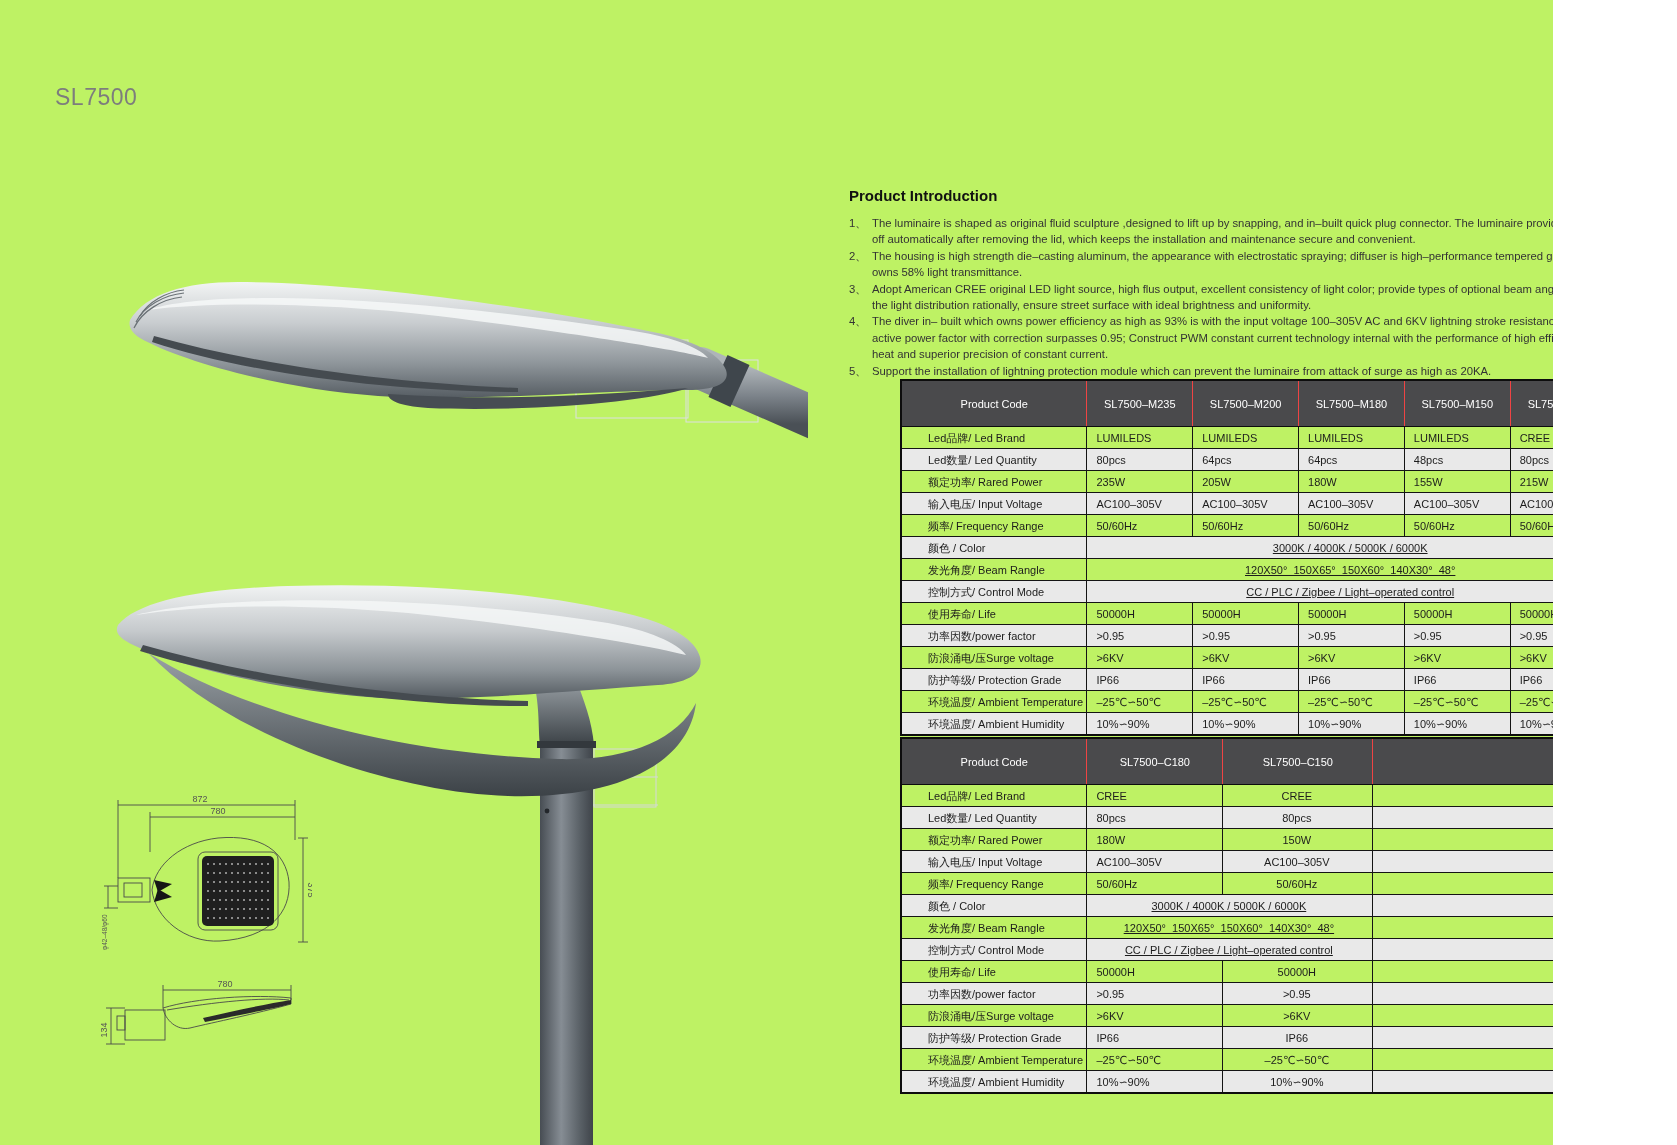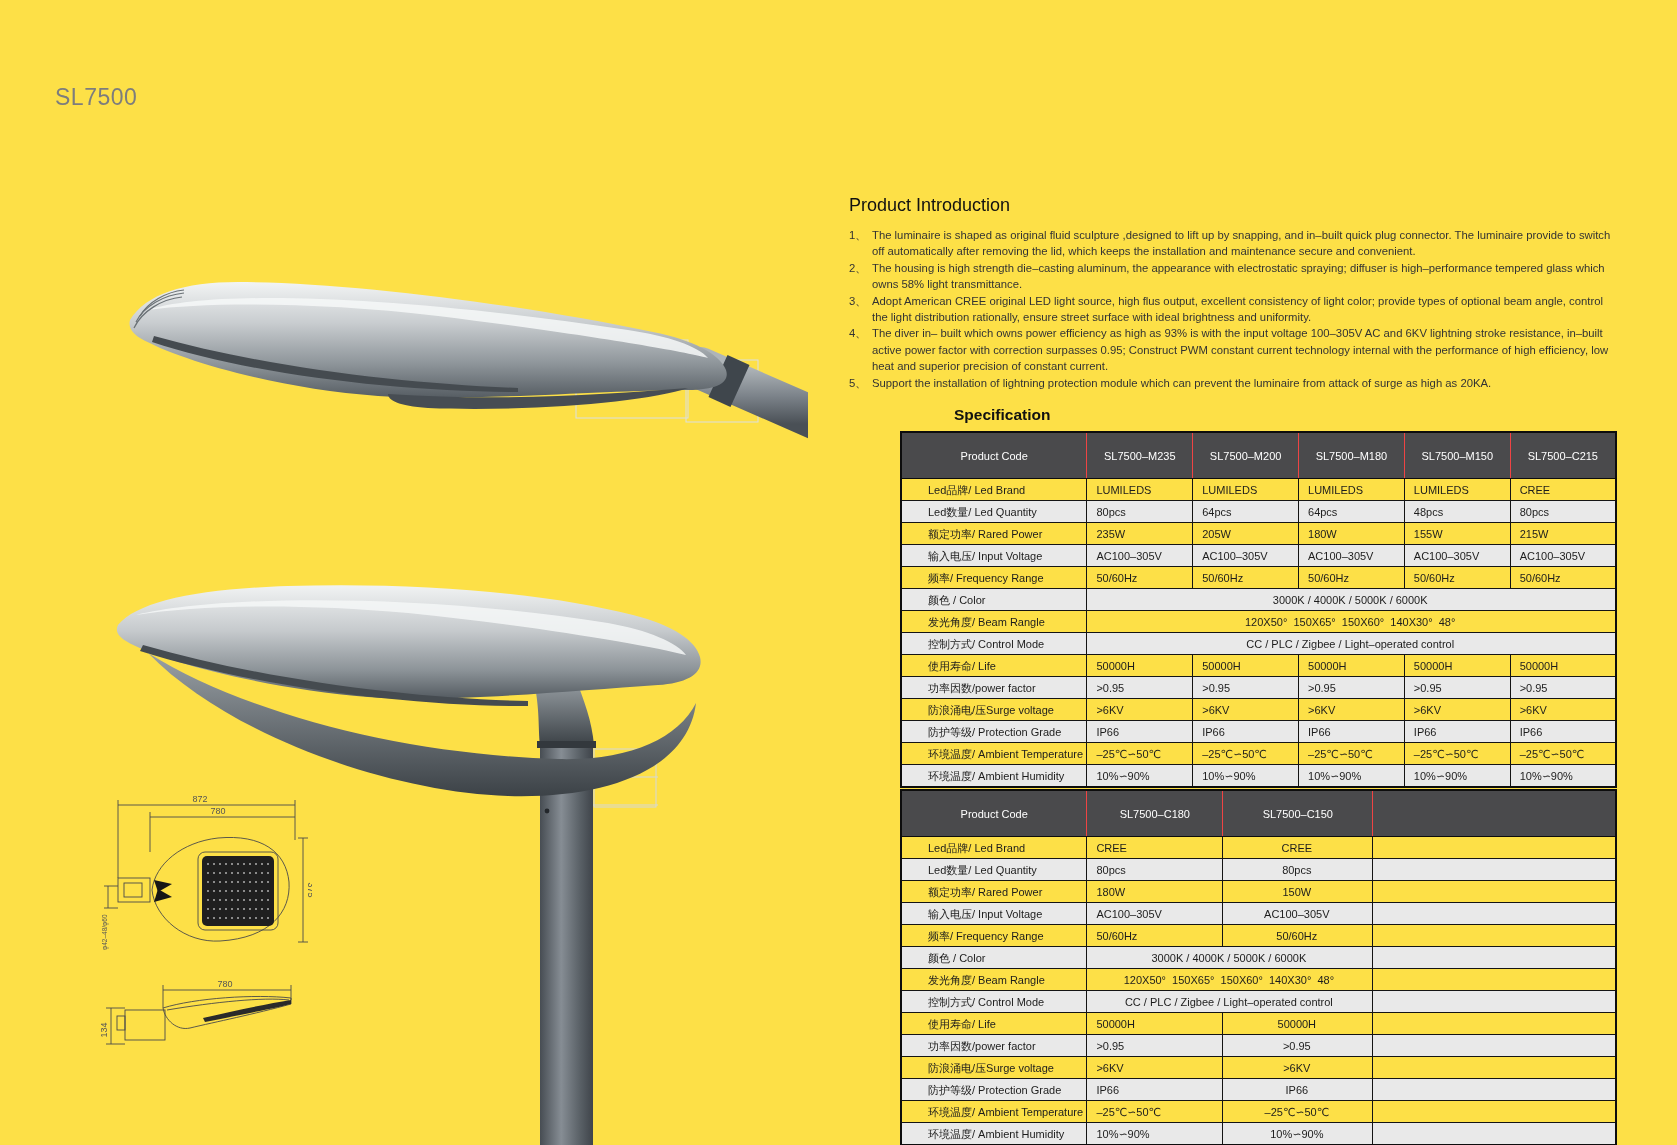--- a/index.html
+++ b/index.html
@@ -1,38 +1,38 @@
 <!DOCTYPE html>
 <html><head>
 <meta charset="utf-8">
 <style>
   html,body{margin:0;padding:0;background:#ffffff;}
-  .page{position:relative;width:1677px;height:1145px;background:#fde047;overflow:hidden;
+  .page{position:relative;width:1553px;height:1145px;background:#bef264;overflow:hidden;
         font-family:"Liberation Sans","DejaVu Sans",sans-serif;color:#222;}
   .model-title{position:absolute;left:55px;top:84px;font-size:23px;color:#7d7d7d;letter-spacing:0.5px;}
   .photo1{position:absolute;left:88px;top:232px;}
   .photo2{position:absolute;left:88px;top:553px;}
   .draw-top{position:absolute;left:100px;top:790px;}
   .draw-side{position:absolute;left:95px;top:978px;}
   .right-col{position:absolute;left:849px;top:183px;width:770px;}
-  .intro-heading{font-size:18px;font-weight:normal;color:#111;margin:12px 0 11px 0;}
+  .intro-heading{font-size:15px;font-weight:bold;color:#111;margin:4px 0 11px 0;}
   .intro-item{display:flex;font-size:11.3px;line-height:16.4px;color:#333;}
   .intro-item .num{flex:0 0 23px;}
   .intro-item .txt{flex:1;}
   .spec-heading{font-size:15.5px;font-weight:bold;color:#111;margin:15px 0 7px 105px;}
   table.spec{border-collapse:collapse;table-layout:fixed;width:717px;margin-left:51px;
              font-size:11px;color:#1c1c1c;border:2px solid #0d0d0d;}
   table.spec th{background:#4a4a4c;color:#ffffff;font-weight:normal;height:21px;
                 border-bottom:1px solid #0d0d0d;padding:12px;text-align:center;}
   table.spec th + th{border-left:1px solid #ef4444;}
   table.spec td{border:1px solid #141414;height:19px;padding:1px 2px 1px 9px;line-height:1.1;
                 overflow:hidden;white-space:nowrap;}
   table.spec tbody tr:nth-child(even) td{background:#e9e9e9;}
   table.spec td.lab{padding-left:26px;}
-  table.spec td.merged{text-align:center;padding-left:0;white-space:pre-wrap;}
+  table.spec td.merged{text-align:center;padding-left:0;white-space:pre-wrap;text-decoration:underline;}
   table.spec td.center{text-align:center;padding-left:0;}
   table.spec.second{margin-top:1px;}
 </style>
 </head>
 <body>
 
 <div class="page">
 
   <div class="model-title">SL7500</div>
 
@@ -177,21 +177,20 @@
     </div>
     <div class="intro-item">
       <span class="num">4、</span>
       <span class="txt">The diver in– built which owns power efficiency as high as 93% is with the input voltage 100–305V AC and 6KV lightning stroke resistance, in–built active power factor with correction surpasses 0.95; Construct PWM constant current technology internal with the performance of high efficiency, low heat and superior precision of constant current.</span>
     </div>
     <div class="intro-item">
       <span class="num">5、</span>
       <span class="txt">Support the installation of lightning protection module which can prevent the luminaire from attack of surge as high as 20KA.</span>
     </div>
 
-    <div class="spec-heading">Specification</div>
 
     <table class="spec" id="spec-table-1">
         <colgroup>
           <col style="width: 26%;">
           <col style="width: 14.8%;">
           <col style="width: 14.8%;">
           <col style="width: 14.8%;">
           <col style="width: 14.8%;">
           <col style="width: 14.8%;">
         </colgroup>

